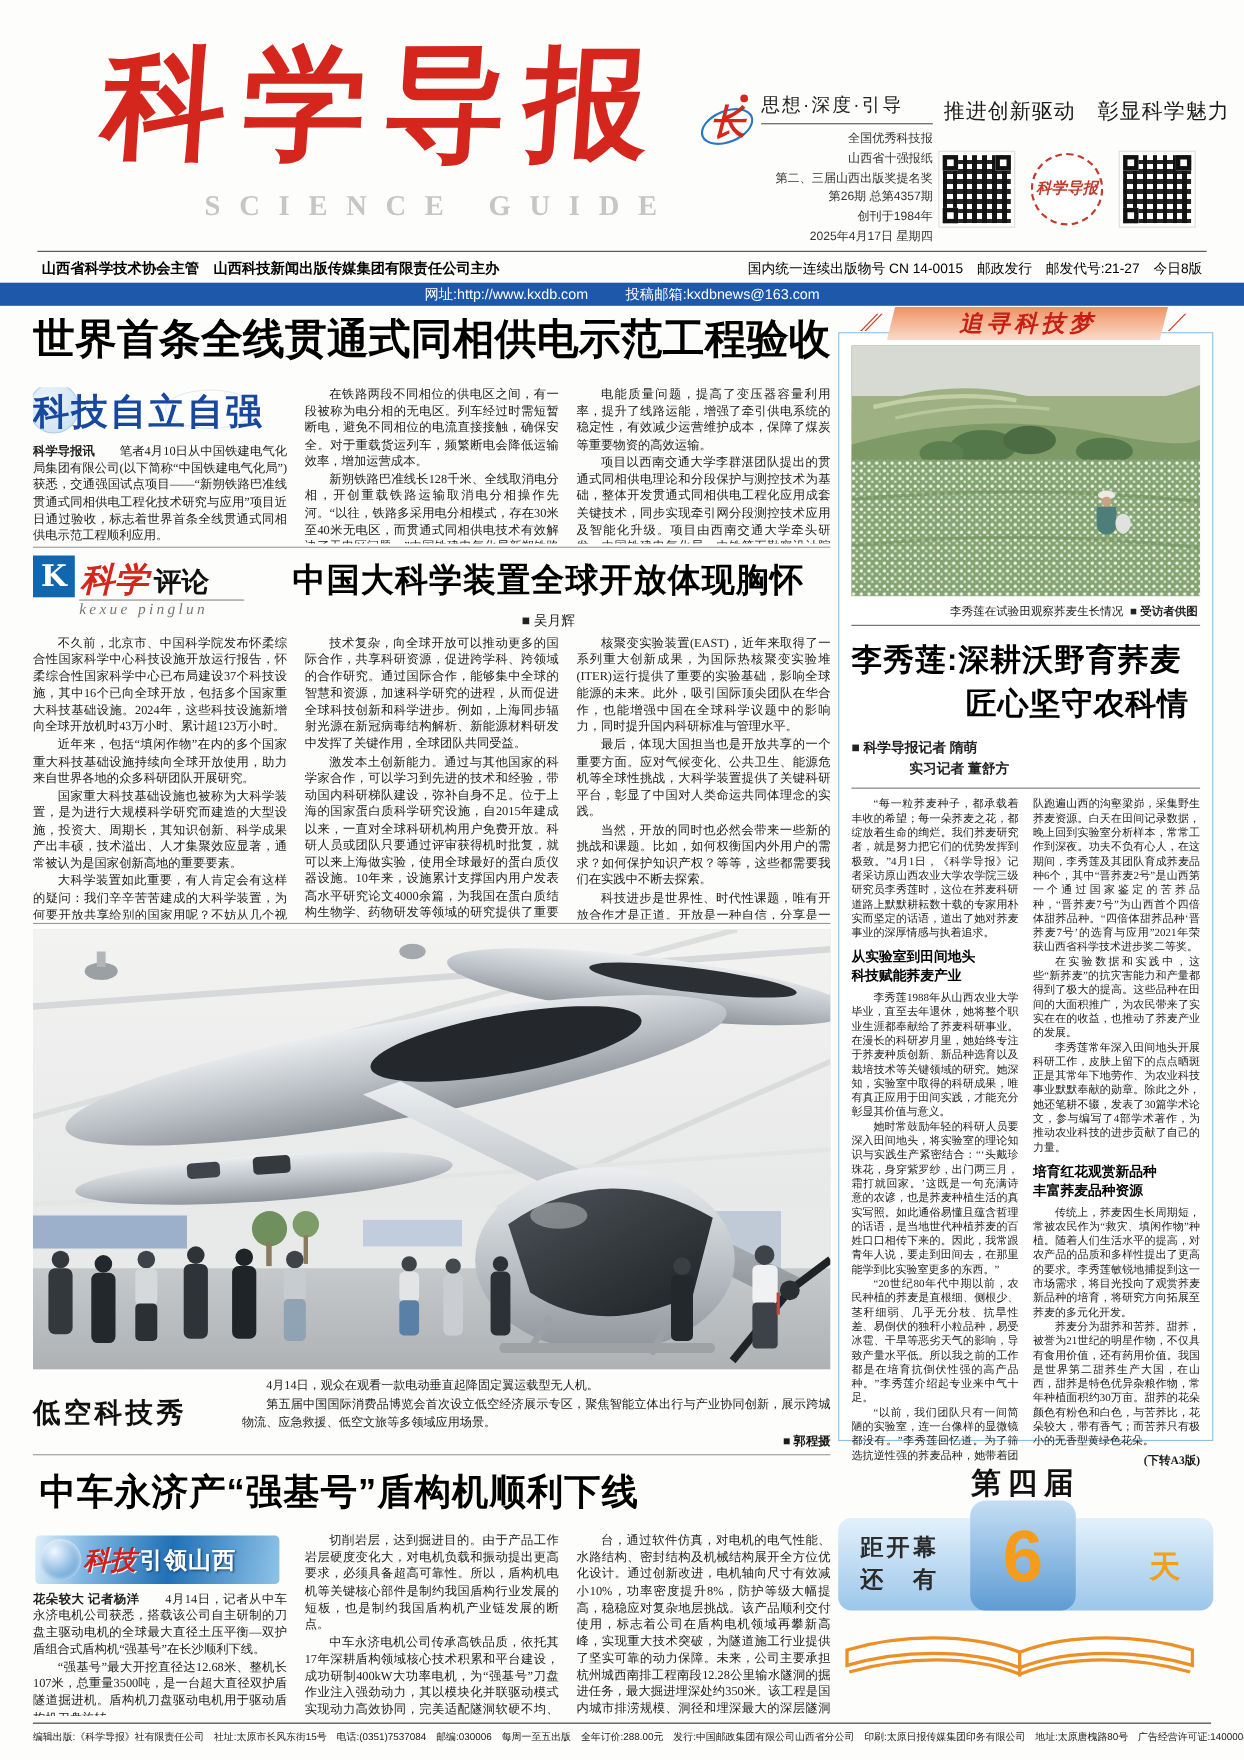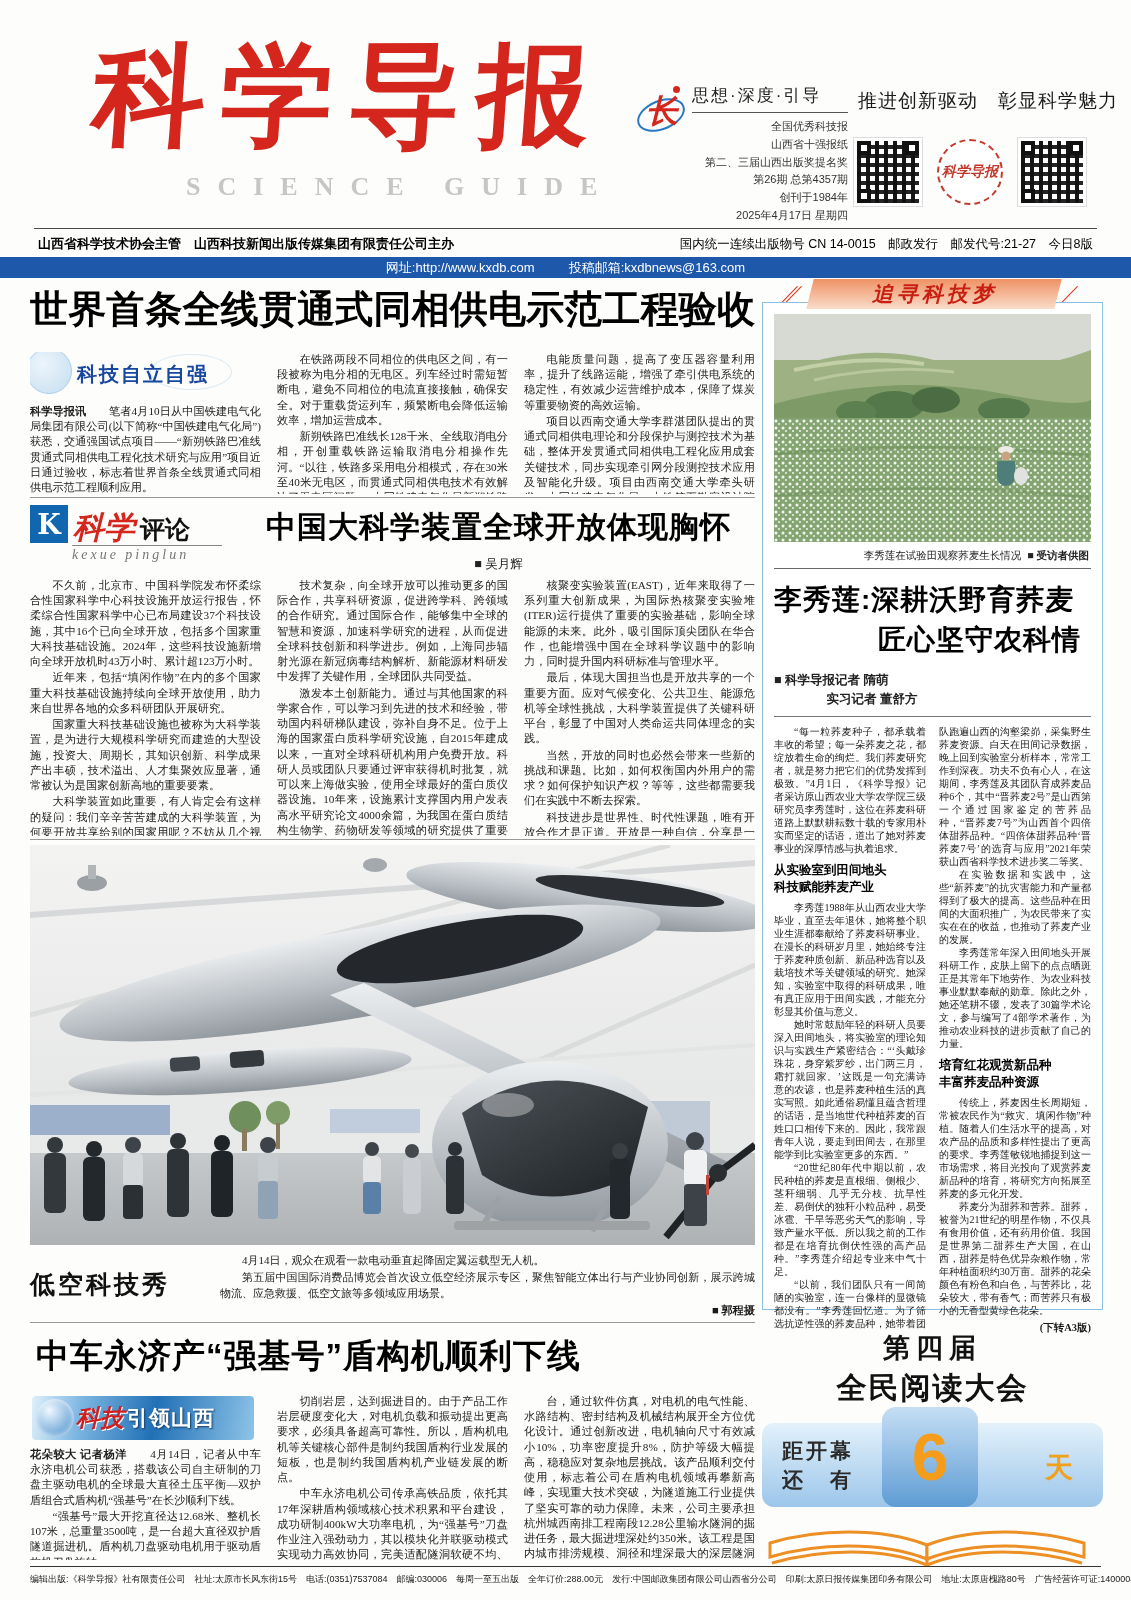--- a/index.html
+++ b/index.html
@@ -53,22 +53,22 @@
   
   .lead-hl{left:30px;top:287px;width:725px;font-family:"Liberation Sans",sans-serif;
            font-weight:900;font-size:38px;color:#000;text-align:justify;text-align-last:justify;
            letter-spacing:0;line-height:1.2;}
   .lead-body{left:30px;top:352px;width:725px;height:142px;overflow:hidden;}
   .lead-badge{position:relative;height:46px;margin-bottom:6px;}
   .lead-badge .globe{position:absolute;left:-4px;top:-4px;width:44px;height:44px;border-radius:50%;
         background:radial-gradient(circle at 35% 35%,#eaf4fc,#bcd8ee);border:1px solid #9fc5e2;opacity:.85;}
   .lead-badge .globe2{position:absolute;left:120px;top:2px;width:80px;height:34px;border-radius:50%;
         border:1px solid #c6ddee;opacity:.6;}
-  .lead-badge .txt{position:relative;font-size:20px;font-weight:900;color:#17479e;
-        letter-spacing:2px;font-family:"DejaVu Serif",serif;line-height:44px;margin-left:47px;}
+  .lead-badge .txt{position:relative;font-size:33px;font-weight:900;color:#17479e;
+        letter-spacing:2px;font-family:"DejaVu Serif",serif;line-height:44px;}
   .intro-label{font-weight:bold;}
 
   
   .comm-head{left:30px;top:505px;width:725px;display:flex;}
   .kx-logo{width:212px;position:relative;}
   .kx-row{display:flex;align-items:flex-end;gap:5px;}
   .k-box{width:38px;height:38px;background:#1166b0;color:#fff;font-weight:bold;font-size:27px;
          display:flex;align-items:center;justify-content:center;font-family:"DejaVu Serif",serif;}
   .kx-script{font-size:31px;color:#d4261d;font-weight:bold;font-style:italic;line-height:1;
              font-family:"DejaVu Serif",serif;}
@@ -482,21 +482,20 @@
       <p>传统上，荞麦因生长周期短，常被农民作为“救灾、填闲作物”种植。随着人们生活水平的提高，对农产品的品质和多样性提出了更高的要求。李秀莲敏锐地捕捉到这一市场需求，将目光投向了观赏荞麦新品种的培育，将研究方向拓展至荞麦的多元化开发。</p>
       <p>荞麦分为甜荞和苦荞。甜荞，被誉为21世纪的明星作物，不仅具有食用价值，还有药用价值。我国是世界第二甜荞生产大国，在山西，甜荞是特色优异杂粮作物，常年种植面积约30万亩。甜荞的花朵颜色有粉色和白色，与苦荞比，花朵较大，带有香气；而苦荞只有极小的无香型黄绿色花朵。</p>
       <div class="feat-cont">(下转A3版)</div>
     </div>
   </div>
 
   <div class="abs ad">
     <div class="ad-top">
       <div class="ad-titles">
         <div class="ad-t1">第四届</div>
-        <div class="ad-t2">全民阅读大会</div>
       </div>
     </div>
     <div class="ad-panel">
       <div class="ad-cd">
         <div>距开幕</div>
           <div>还　有</div>
       </div>
       <div class="ad-num">
           <span>6</span>
         </div>

